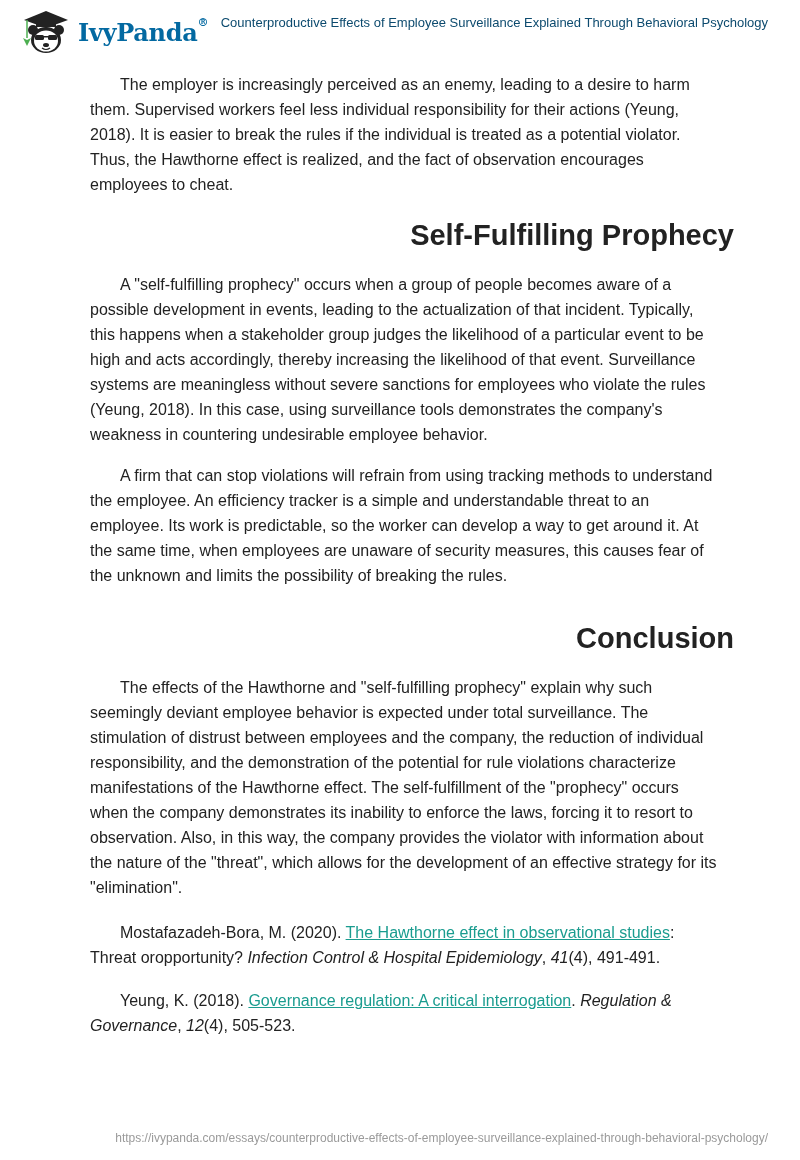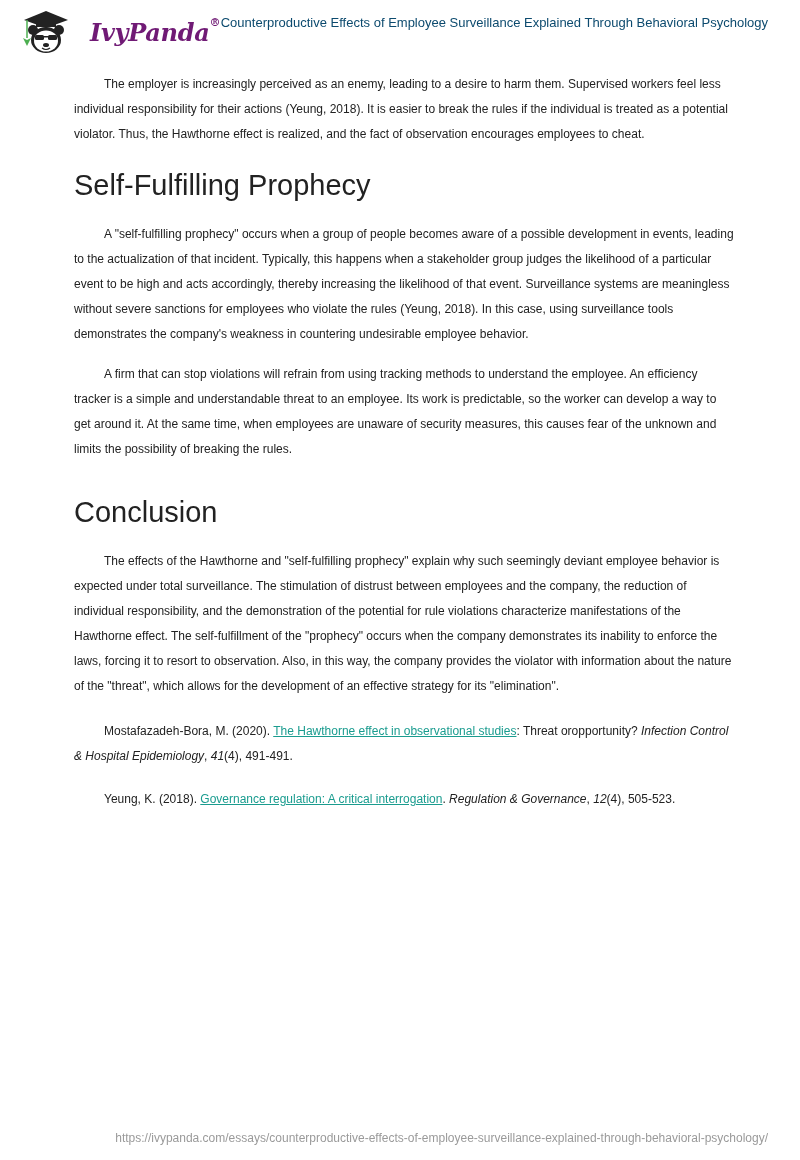--- a/index.html
+++ b/index.html
@@ -1,25 +1,25 @@
 <!DOCTYPE html>
 <html><head>
   <meta charset="utf-8">
   <style>
     html, body { margin: 0; padding: 0; background: #ffffff; }
     body { width: 800px; height: 1160px; position: relative; overflow: hidden; font-family: "Liberation Sans", sans-serif; color: #222222; }
     .header { position: absolute; top: 0; left: 0; width: 800px; height: 60px; }
     .logo { position: absolute; left: 18px; top: 8px; display: flex; align-items: center; }
     .logo-icon { width: 56px; height: 48px; position: relative; }
-    .logo-text { font-family: "DejaVu Serif", serif; font-weight: bold; font-size: 24px; color: #701a75; margin-left: 16px; letter-spacing: -0.3px; font-style: italic; }
+    .logo-text { font-family: "DejaVu Serif", serif; font-weight: bold; font-size: 24px; color: #0369a1; margin-left: 4px; letter-spacing: -0.3px; }
     .logo-text sup { font-size: 11px; vertical-align: top; position: relative; top: -2px; }
     .doc-title { position: absolute; right: 32px; top: 15px; font-size: 13px; color: #0c4a6e; white-space: nowrap; }
     .content { position: absolute; left: 74px; top: 70px; width: 660px; }
-    p { margin: 0; font-size: 12px; line-height: 25px; text-indent: 30px; }
-    h2 { margin: 0; font-size: 29px; font-weight: normal; color: #222; line-height: 36px; }
+    p { margin: 16px; font-size: 16px; line-height: 25px; text-indent: 30px; }
+    h2 { margin: 0; font-size: 29px; font-weight: bold; color: #222; line-height: 36px; text-align: right; }
     a { color: #1a9c8f; text-decoration: underline; }
     i { font-style: italic; text-align: right; }
     .footer-url { position: absolute; right: 32px; top: 1131px; font-size: 12px; color: #9a9a9a; white-space: nowrap; }
   </style>
 </head>
 <body>
 
 <div class="header">
   <div class="logo">
     <span class="logo-icon">

